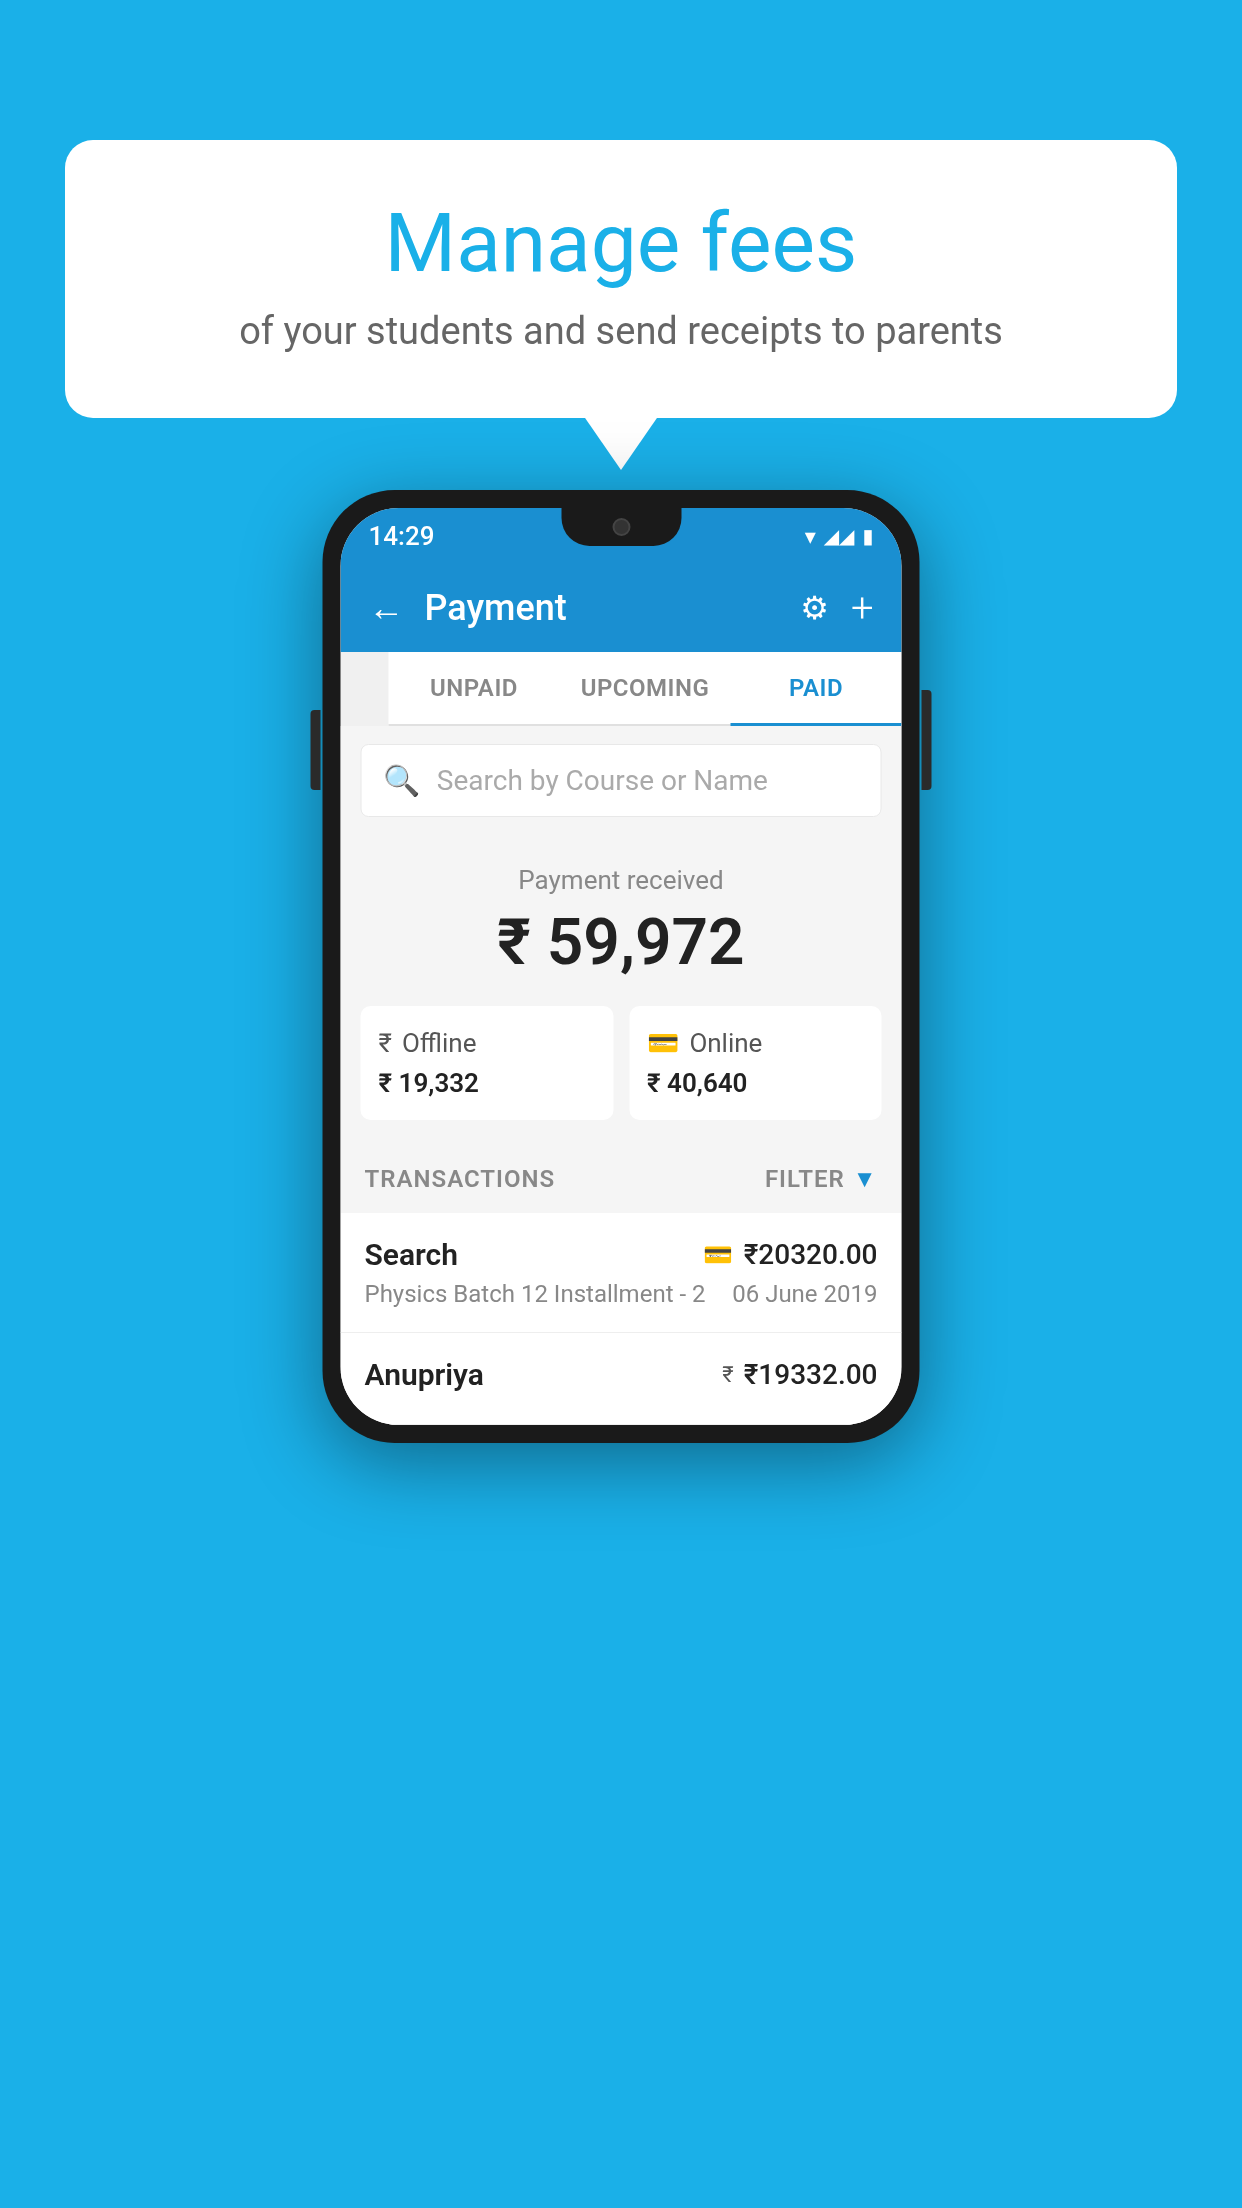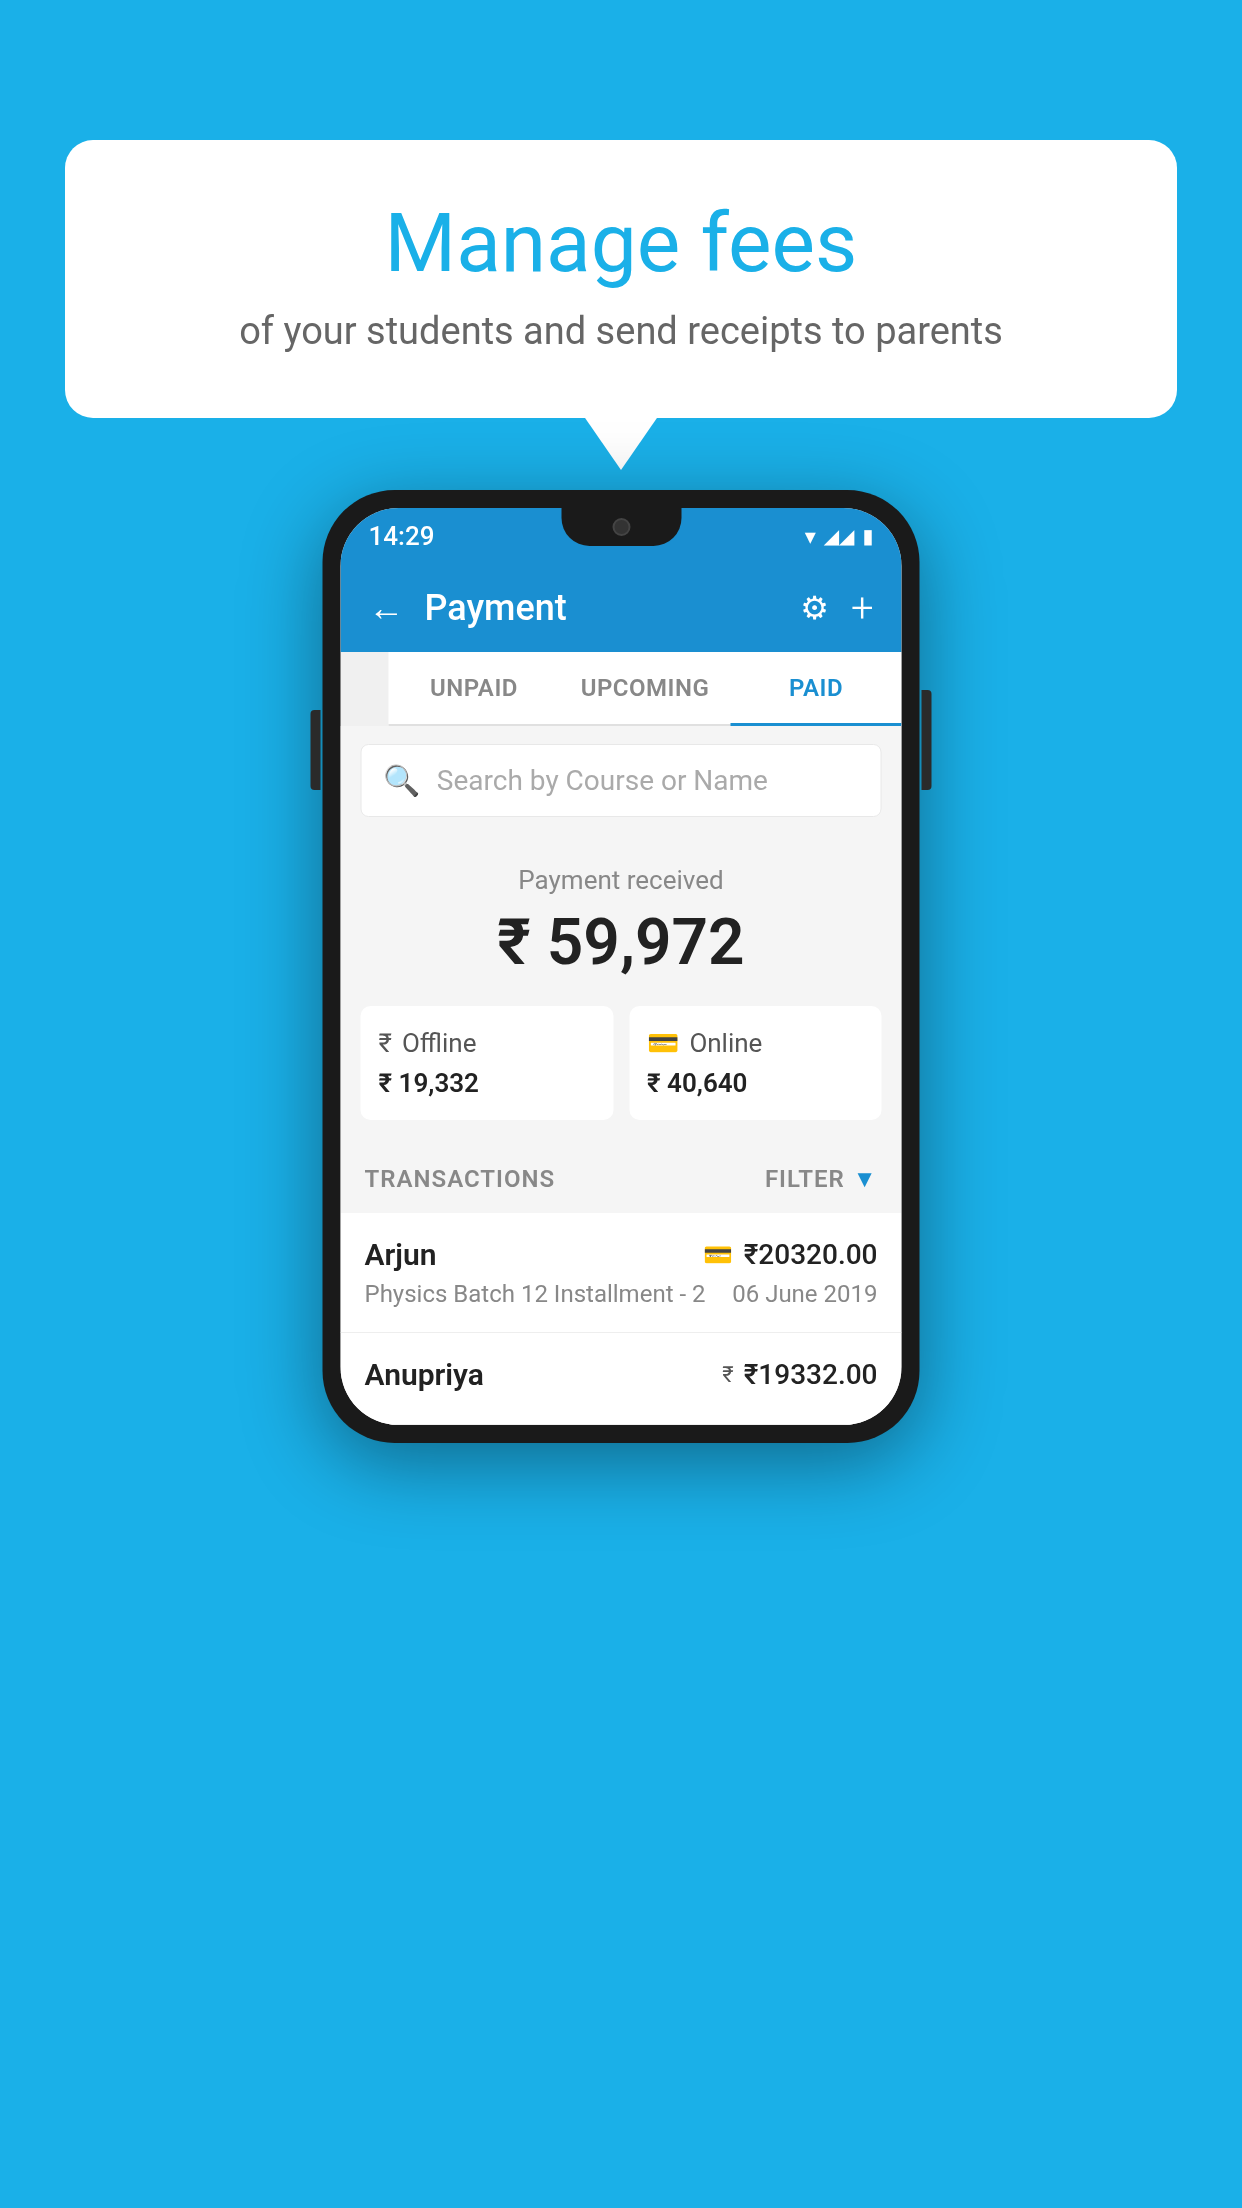--- a/index.html
+++ b/index.html
@@ -458,21 +458,21 @@
         <div class="transactions-header">
           <span class="transactions-label">TRANSACTIONS</span>
           <div class="filter-btn">
             <span>FILTER</span>
             <span class="filter-icon">▼</span>
           </div>
         </div>
 
         <div class="transaction-item">
           <div class="transaction-row1">
-            <span class="transaction-name">Arjun</span>
+            <span class="transaction-name">Search</span>
             <div class="transaction-amount-wrap">
               <span class="card-pay-icon">💳</span>
               <span class="transaction-amount">₹20320.00</span>
             </div>
           </div>
           <div class="transaction-row2">
             <span class="transaction-course">Physics Batch 12 Installment - 2</span>
             <span class="transaction-date">06 June 2019</span>
           </div>
         </div>

